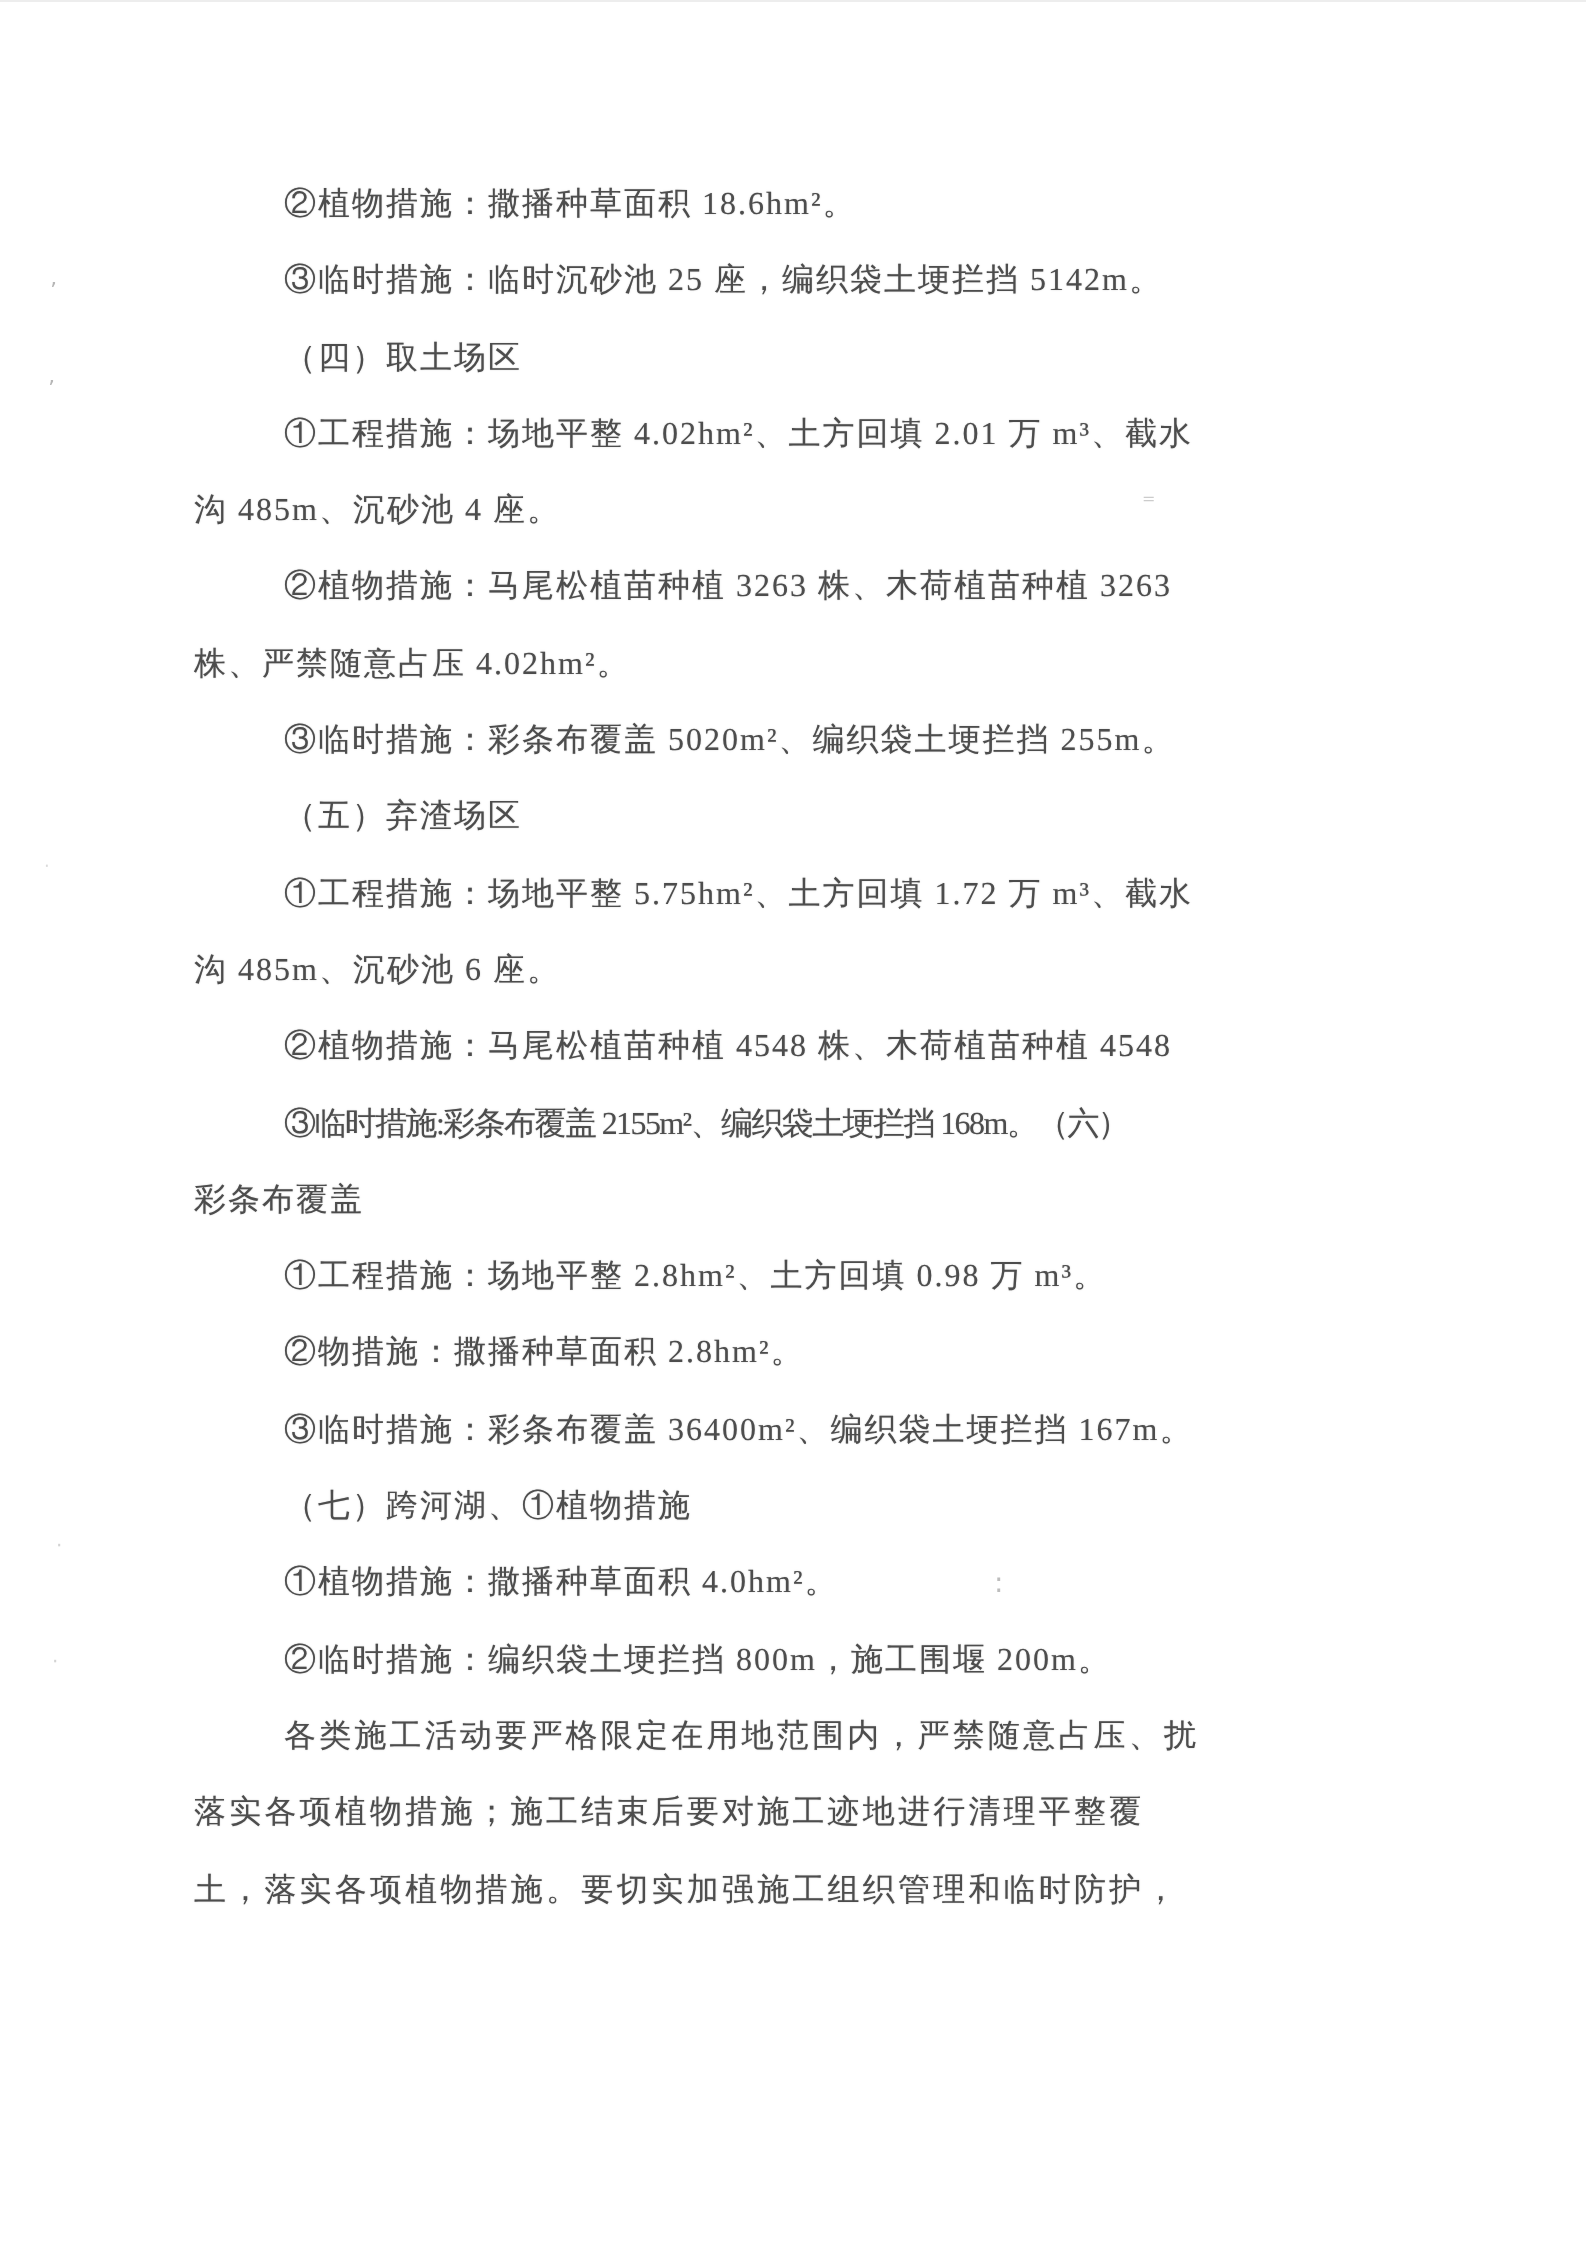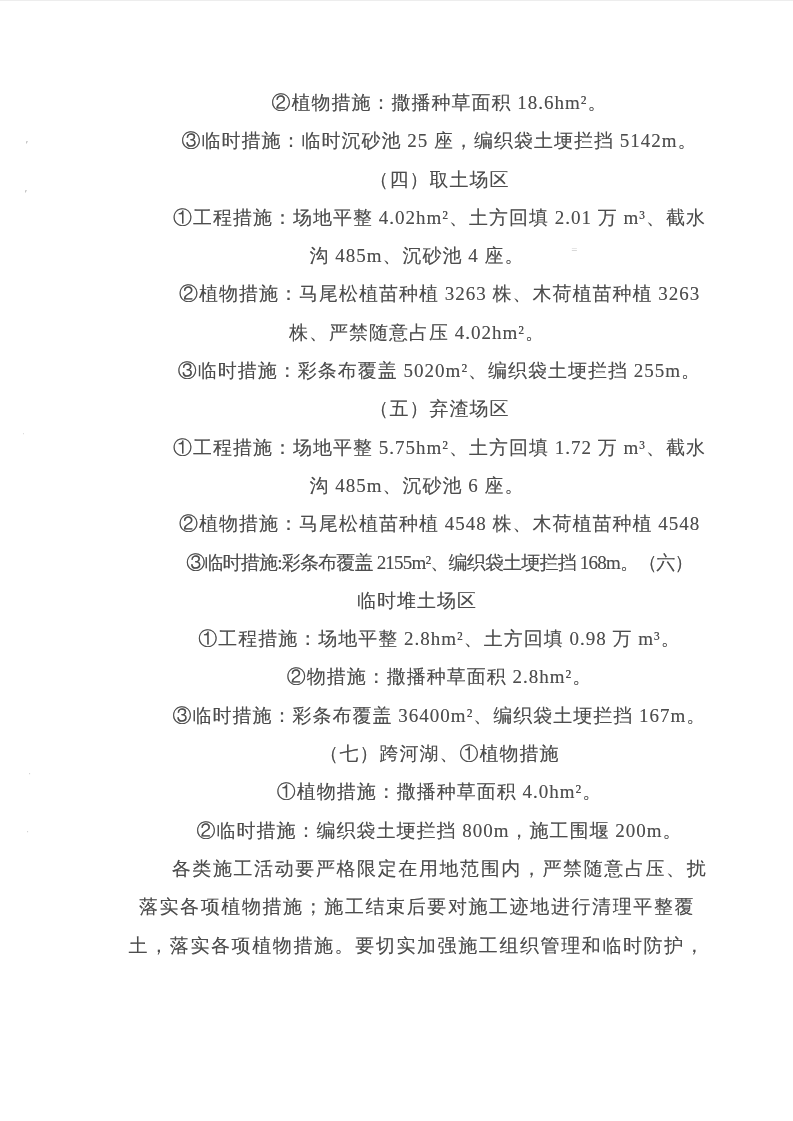--- a/index.html
+++ b/index.html
@@ -22,26 +22,25 @@
   }
   .doc-body {
     position: absolute;
     left: 97px;
     top: 84px;
     width: 640px;
     color: #4d4d4d;
     text-shadow: 0 0 0.6px rgba(110,110,110,0.55);
   }
   .line {
-    font-size: 19px;
+    font-size: 16px;
     line-height: 38.3px;
     height: 38.3px;
     letter-spacing: 1px;
     white-space: nowrap;
-    text-align: center;
   }
   .line.indent { text-indent: 45px; }
   .line.tight  { letter-spacing: -0.8px; }
   .line.spread { letter-spacing: 1.6px; }
   .artifact {
     position: absolute;
     color: #6f6f6f;
     font-family: "DejaVu Sans", sans-serif;
     line-height: 1;
     pointer-events: none;
@@ -59,21 +58,21 @@
     <div class="line indent">①工程措施：场地平整 4.02hm²、土方回填 2.01 万 m³、截水</div>
     <div class="line">沟 485m、沉砂池 4 座。</div>
     <div class="line indent">②植物措施：马尾松植苗种植 3263 株、木荷植苗种植 3263</div>
     <div class="line">株、严禁随意占压 4.02hm²。</div>
     <div class="line indent">③临时措施：彩条布覆盖 5020m²、编织袋土埂拦挡 255m。</div>
     <div class="line indent">（五）弃渣场区</div>
     <div class="line indent">①工程措施：场地平整 5.75hm²、土方回填 1.72 万 m³、截水</div>
     <div class="line">沟 485m、沉砂池 6 座。</div>
     <div class="line indent">②植物措施：马尾松植苗种植 4548 株、木荷植苗种植 4548</div>
     <div class="line indent tight">③临时措施:彩条布覆盖 2155m²、编织袋土埂拦挡 168m。（六）</div>
-    <div class="line">临时堆土场区</div>
+    <div class="line">彩条布覆盖</div>
     <div class="line indent">①工程措施：场地平整 2.8hm²、土方回填 0.98 万 m³。</div>
     <div class="line indent">②物措施：撒播种草面积 2.8hm²。</div>
     <div class="line indent">③临时措施：彩条布覆盖 36400m²、编织袋土埂拦挡 167m。</div>
     <div class="line indent">（七）跨河湖、①植物措施</div>
     <div class="line indent">①植物措施：撒播种草面积 4.0hm²。</div>
     <div class="line indent">②临时措施：编织袋土埂拦挡 800m，施工围堰 200m。</div>
     <div class="line indent spread">各类施工活动要严格限定在用地范围内，严禁随意占压、扰</div>
     <div class="line spread">落实各项植物措施；施工结束后要对施工迹地进行清理平整覆</div>
     <div class="line spread">土，落实各项植物措施。要切实加强施工组织管理和临时防护，</div>
   </div>

